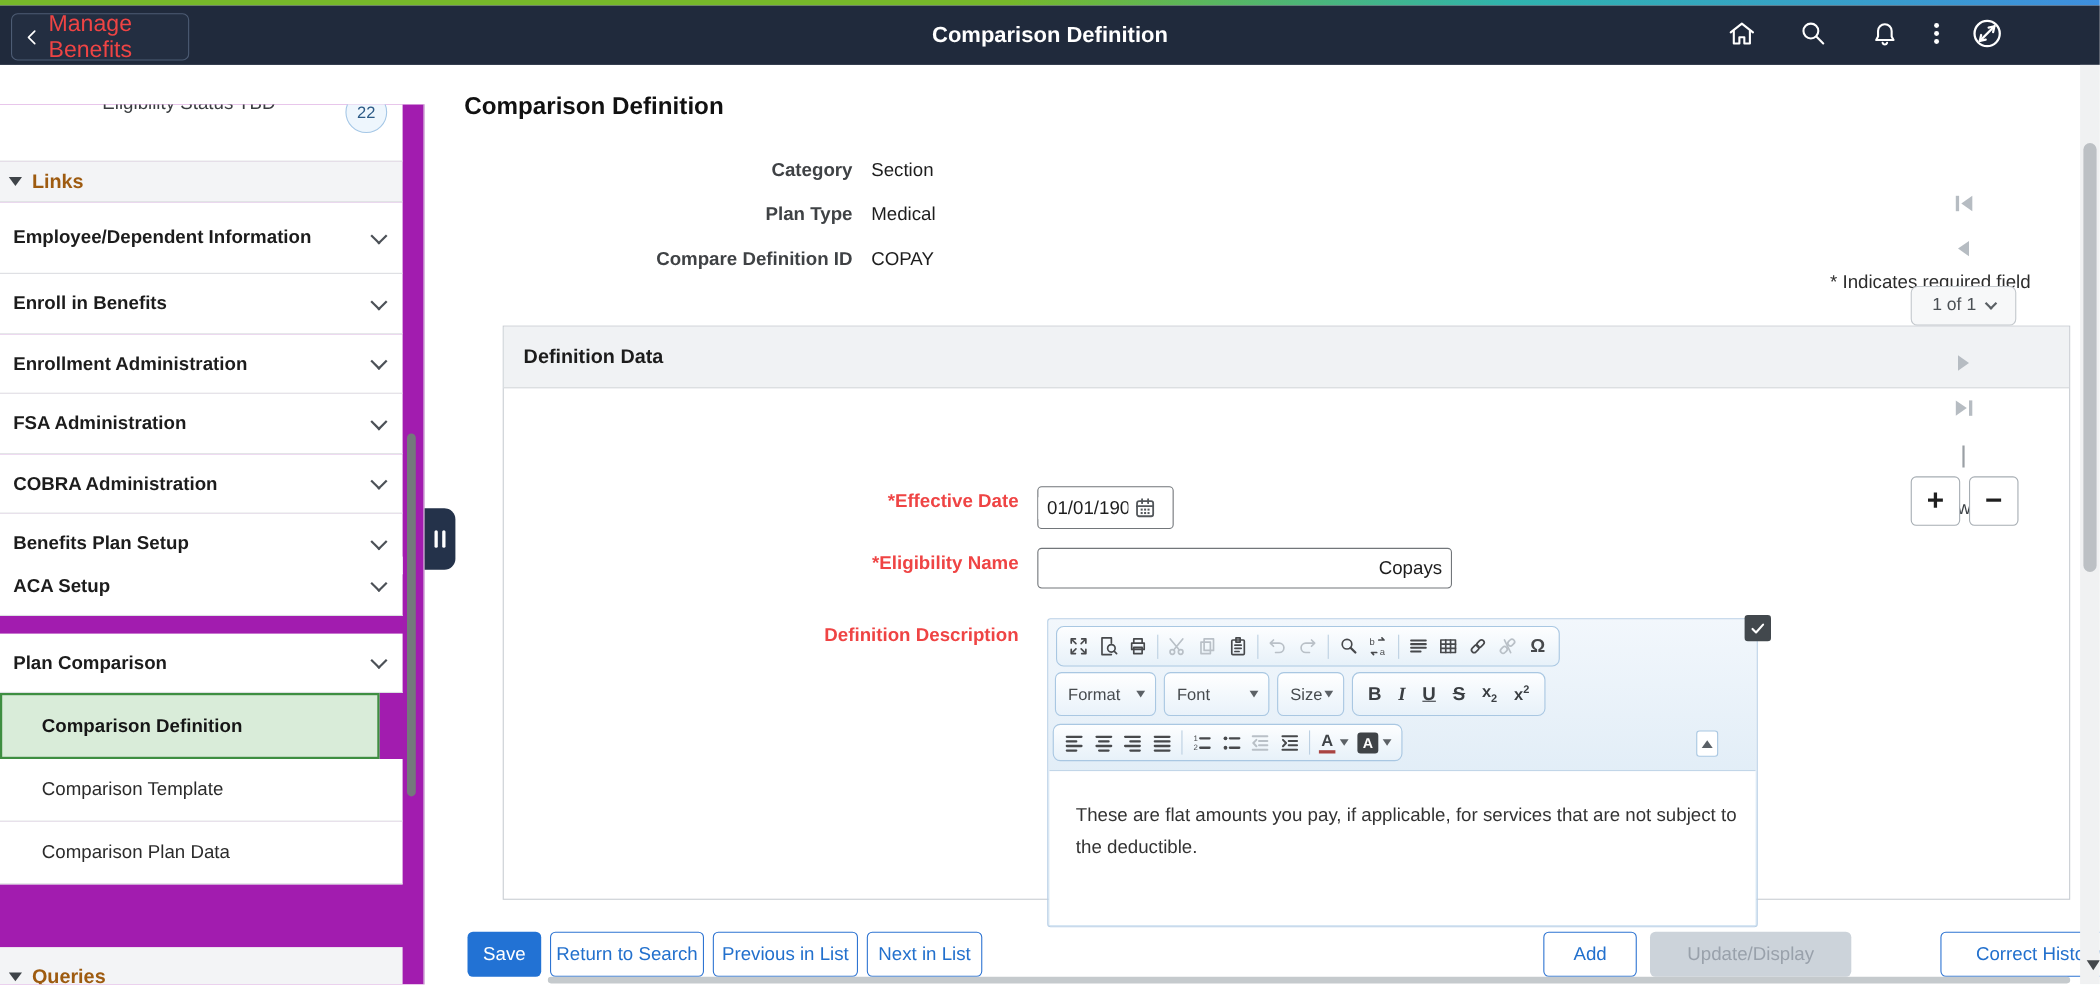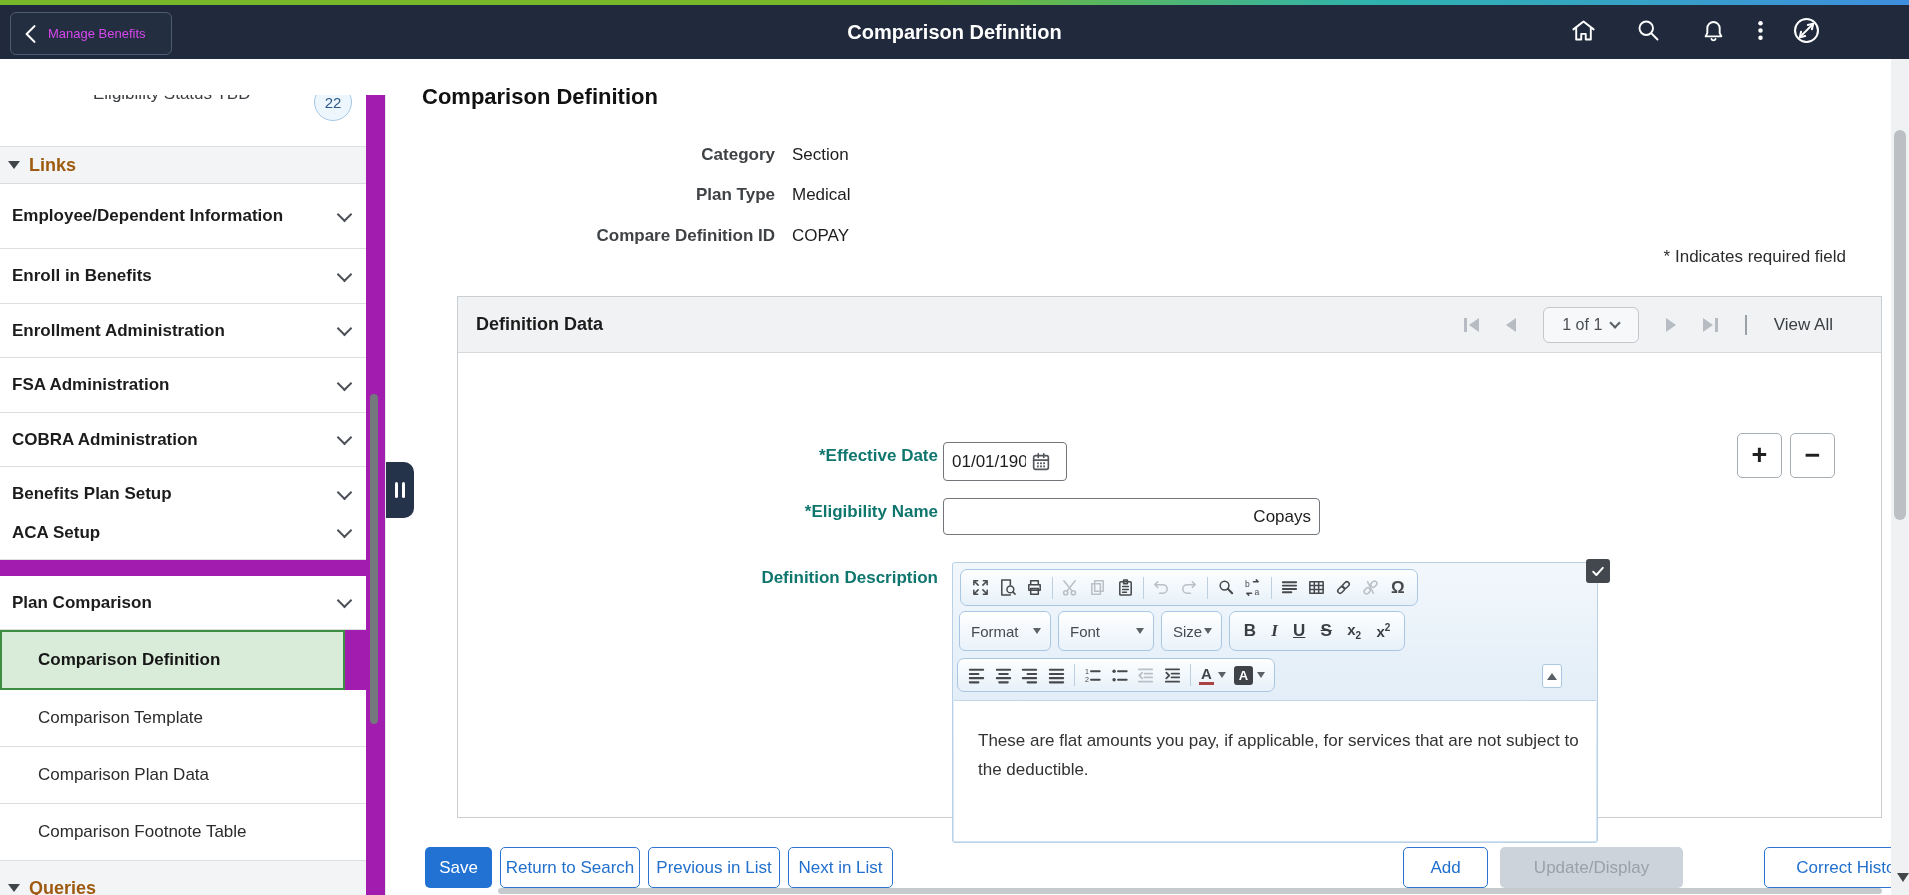--- a/index.html
+++ b/index.html
@@ -6,21 +6,21 @@
   body { font-family:"Liberation Sans", sans-serif; background:#fff; }
   #app { position:relative; width:1909px; height:895px; background:#fff; overflow:hidden; }
 
   
   #topstrip { position:absolute; left:0; top:0; width:1909px; height:5px;
     background:linear-gradient(90deg,#76b82a 0%,#76b82a 48%,#2fb3ae 72%,#3e8ede 100%); }
   #header { position:absolute; left:0; top:5px; width:1909px; height:54px; background:#202a3c; }
   #back-btn { position:absolute; left:10px; top:7px; width:162px; height:43px;
     border:1px solid #4d5c74; border-radius:6px; display:flex; align-items:center; gap:10px;
     padding:0 13px; cursor:pointer; background:#232e41; }
-  #back-btn span { color:#d946ef; font-size:13px; }
+  #back-btn span { color:#ef4444; font-size:21px; }
   #hdr-title { position:absolute; left:0; top:0; width:100%; height:54px; display:flex;
     align-items:center; justify-content:center; color:#fff; font-size:20px; font-weight:bold; }
   .hdr-ico { position:absolute; top:16px; width:30px; height:28px; display:flex;
     align-items:center; justify-content:center; cursor:pointer; }
   .hdr-ico svg { stroke:#fff; fill:none; stroke-width:1.7; stroke-linecap:round; stroke-linejoin:round; }
 
   
   #sidebar { position:absolute; left:0; top:59px; width:386px; height:884px; background:#a21caf;
     border-right:1px solid #e4e6e8;margin-top:36px; }
   .srow { position:absolute; left:0; width:366px; background:#fff; border-bottom:1px solid #dcdfe2; }
@@ -60,37 +60,37 @@
   .meta-value { position:absolute; left:792px; width:400px; font-size:17px; color:#1d1d1d; }
   #required-note { position:absolute; left:1500px; top:247px; width:346px; text-align:right;
     font-size:17px; color:#2c2c2c; }
 
   
   #groupbox { position:absolute; left:457px; top:296px; width:1425px; height:522px;
     border:1px solid #c9ced3; background:#fff; }
   #group-bar { position:relative; height:56px; background:#f0f2f4; border-bottom:1px solid #d7dadd;
     display:flex; align-items:center; }
   #group-title { padding-left:18px; font-size:18px; font-weight:bold; color:#1c1c1c; }
-  #pager { margin-left:auto; padding-right:48px; display:flex; align-items:center; gap:27px; }
+  #pager { margin-left:auto; padding-right:48px; display:flex; align-items:center; gap:27px;flex-direction:column; }
   .pg-tri-l { width:0; height:0; border-top:7px solid transparent; border-bottom:7px solid transparent;
     border-right:10px solid #b6bcc2; }
   .pg-tri-r { width:0; height:0; border-top:7px solid transparent; border-bottom:7px solid transparent;
     border-left:10px solid #b6bcc2; }
   .pg-bar { width:3px; height:14px; background:#b6bcc2; }
   .pg-btn { display:flex; align-items:center; gap:2px; cursor:pointer; }
   #pg-select { width:96px; height:36px; border:1px solid #c3c8cd; border-radius:6px; background:#f7f8f9;
     display:flex; align-items:center; justify-content:center; gap:9px; cursor:pointer; }
   #pg-select span { font-size:16px; color:#4b5055; }
   .sm-chev { width:8px; height:8px; border-right:2px solid #5a5f64; border-bottom:2px solid #5a5f64;
     transform:rotate(45deg); margin-top:-4px; }
   #pg-sep { width:2px; height:20px; background:#9aa0a5; }
   #view-all { font-size:17px; color:#3b4045; cursor:pointer; }
 
-  .fld-label { position:absolute; left:12px; width:468px; text-align:right; font-size:17px;
-    font-weight:bold; color:#0f766e; }
+  .fld-label { position:absolute; left:0; width:468px; text-align:right; font-size:17px;
+    font-weight:bold; color:#ef4444; }
   .txt-input { position:absolute; border:1px solid #72767a; border-radius:4px; font-size:17px;
     color:#1d1d1d; font-family:"Liberation Sans",sans-serif; padding:0 8px; background:#fff;text-align:right; }
   #eff-date-wrap { position:absolute; left:485px; top:89px; width:124px; height:39px;
     border:1px solid #72767a; border-radius:4px; background:#fff; display:flex; align-items:center; }
   #eff-date-input { border:none; outline:none; width:82px; font-size:17px; padding-left:8px;
     font-family:"Liberation Sans",sans-serif; color:#1d1d1d; }
   #cal-btn { width:30px; height:100%; display:flex; align-items:center; justify-content:center; cursor:pointer; }
   #name-input { left:485px; top:145px; width:377px; height:37px; }
   .pm-btn { position:absolute; top:80px; width:45px; height:45px; border:1px solid #a6adb3;
     border-radius:5px; background:#fff; font-size:27px; font-weight:bold; color:#1f1f1f;
@@ -249,23 +249,20 @@
 
     <div id="nav-selected">
       <span class="nav-label">Comparison Definition</span>
     </div>
     <div class="srow nav-sub" style="top:595px;height:57px">
       <span class="nav-label">Comparison Template</span>
     </div>
     <div class="srow nav-sub" style="top:652px;height:57px">
       <span class="nav-label">Comparison Plan Data</span>
     </div>
-    <div class="srow nav-sub" style="top:709px;height:57px">
-      <span class="nav-label">Comparison Footnote Table</span>
-    </div>
 
     <div id="queries-band">
       <span class="sec-tri"></span>
       <span class="sec-title">Queries</span>
     </div>
     <div id="side-scroll-thumb"></div>
   </div>
 
   <div id="drag-handle">
       <i></i>

